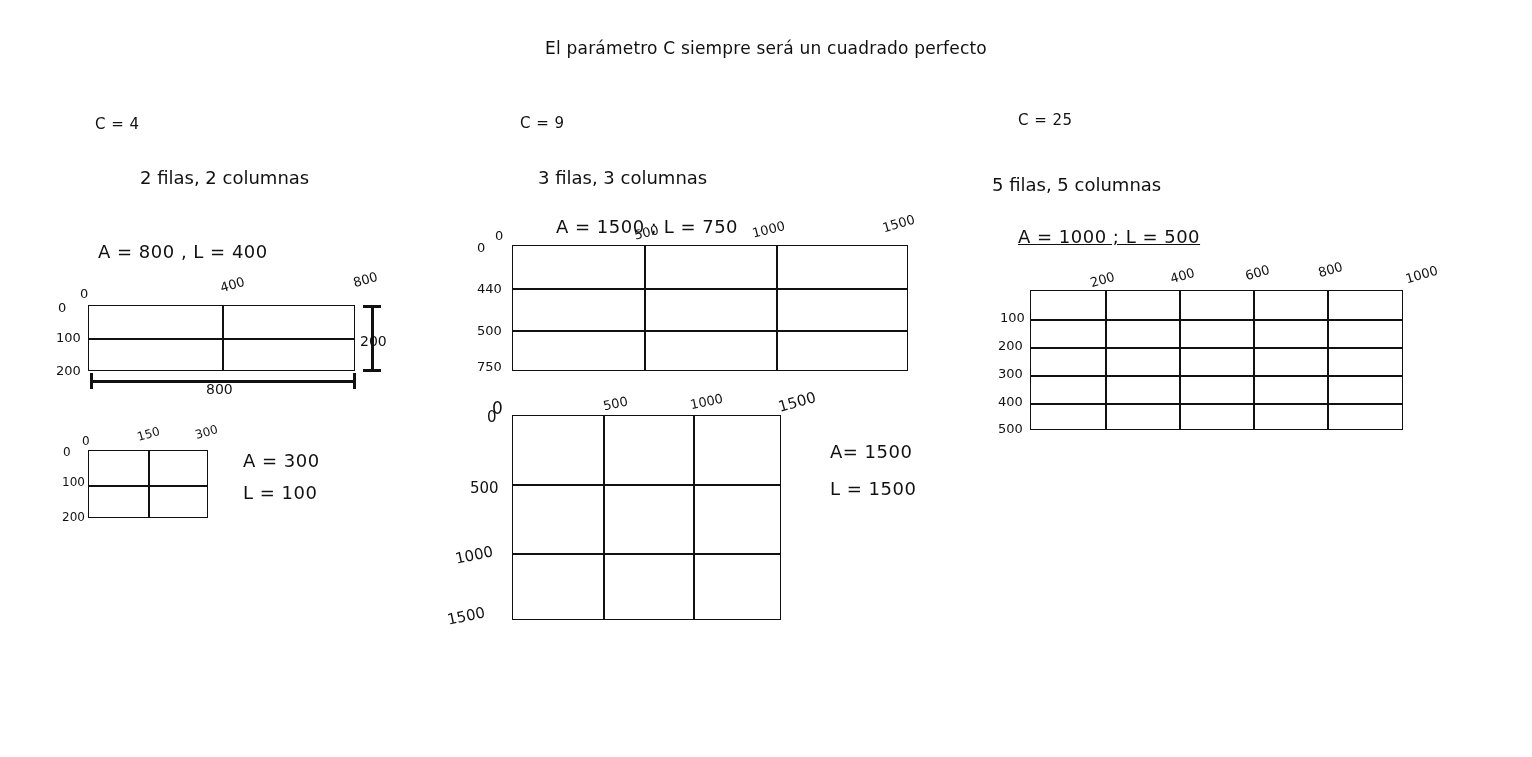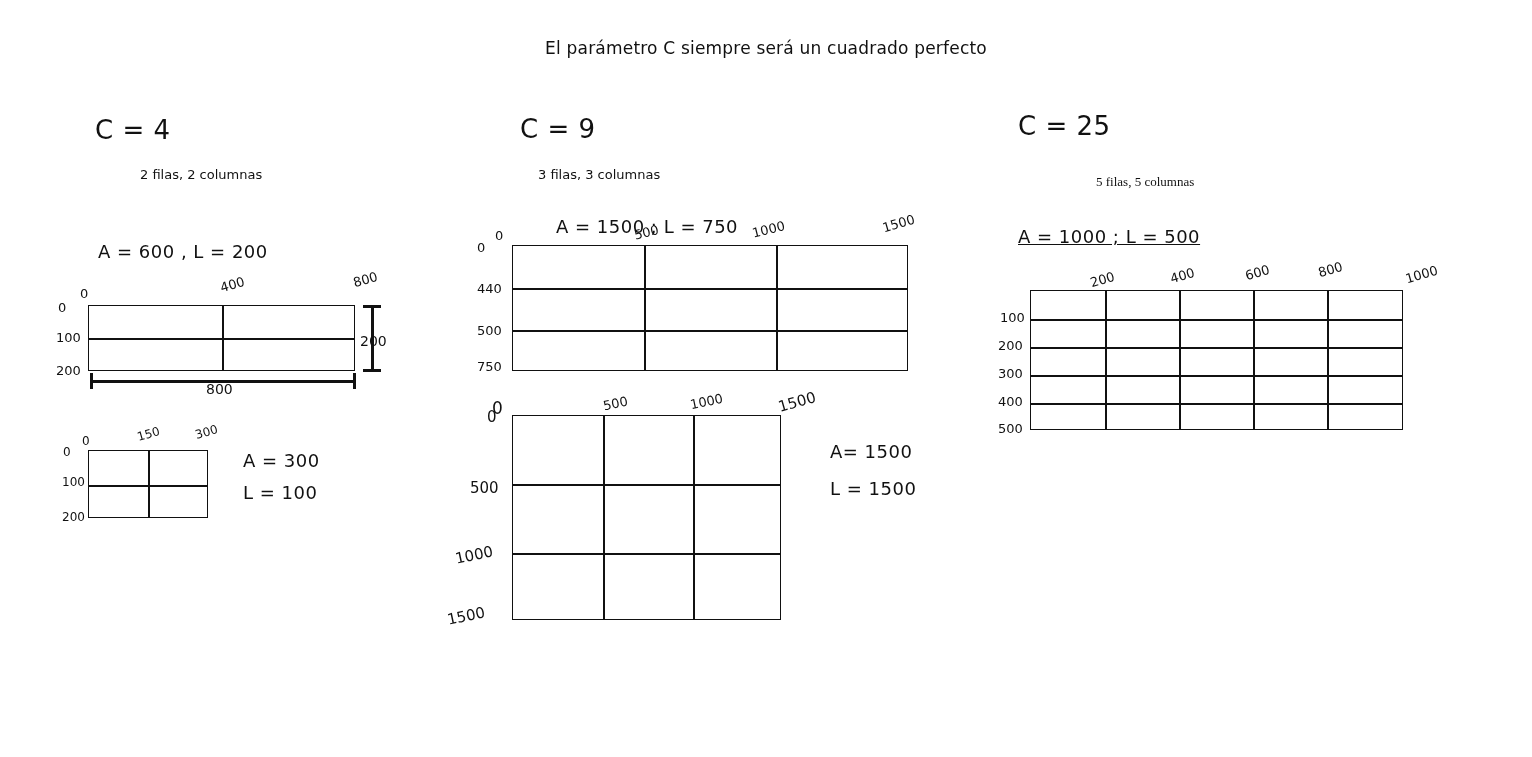--- a/index.html
+++ b/index.html
@@ -22,22 +22,22 @@
     white-space: nowrap;
   }
   
   #title {
     left: 0; top: 38px; width: 1532px;
     text-align: center;
     font-size: 17px;
     letter-spacing: 0.2px;
   }
   
-  .case-head { font-size: 26px; letter-spacing: 0.5px; }
-  .case-sub  { font-size: 13px; }
+  .case-head { font-size: 15px; letter-spacing: 0.5px; }
+  .case-sub  { font-size: 18px; }
   .case-eq   { font-size: 18px; letter-spacing: 0.5px; }
 
   
   .grid {
     position: absolute;
     box-sizing: border-box;
     border: 1.6px solid #111;
   }
   .grid .vline, .grid .hline {
     position: absolute;
@@ -60,21 +60,21 @@
   }
   #caption span { display:block; }
 </style>
 </head>
 <body>
 
 <div class="abs hand" id="title">El parámetro C siempre será un cuadrado perfecto</div>
 
 <div class="abs hand case-head" style="left:95px; top:115px;">C = 4</div>
 <div class="abs hand case-sub" style="left:140px; top:167px;">2 filas, 2 columnas</div>
-<div class="abs hand case-eq" style="left:98px; top:241px;">A = 600  ,  L = 200</div>
+<div class="abs hand case-eq" style="left:98px; top:241px;">A = 800  ,  L = 400</div>
 
 <div class="grid" style="left:88px; top:305px; width:267px; height:66px;">
   <div class="vline" style="left:133px;"></div>
   <div class="hline" style="top:32px;"></div>
 </div>
 
 <div class="abs hand tick" style="left:80px; top:286px;">0</div>
 <div class="abs hand tick" style="left:220px; top:277px; transform:rotate(-16deg);">400</div>
 <div class="abs hand tick" style="left:353px; top:272px; transform:rotate(-16deg);">800</div>
 
@@ -135,21 +135,21 @@
 <div class="abs hand tick" style="left:690px; top:394px; transform:rotate(-12deg);">1000</div>
 <div class="abs hand tick" style="left:778px; top:393px; transform:rotate(-16deg); font-size:15px;">1500</div>
 <div class="abs hand tick" style="left:487px; top:408px; font-size:15px;">0</div>
 <div class="abs hand tick" style="left:470px; top:479px; font-size:15px;">500</div>
 <div class="abs hand tick" style="left:455px; top:546px; font-size:15px; transform:rotate(-12deg);">1000</div>
 <div class="abs hand tick" style="left:447px; top:607px; font-size:15px; transform:rotate(-12deg);">1500</div>
 <div class="abs hand case-eq" style="left:830px; top:441px;">A= 1500</div>
 <div class="abs hand case-eq" style="left:830px; top:478px;">L = 1500</div>
 
 <div class="abs hand case-head" style="left:1018px; top:111px;">C = 25</div>
-<div class="abs hand case-sub" style="left:1096px; top:174px;font-family:Liberation Serif, serif;">5 filas, 5 columnas</div>
+<div class="abs hand case-sub" style="left:992px; top:174px;">5 filas, 5 columnas</div>
 <div class="abs hand case-eq" style="left:1018px; top:226px;text-decoration:underline;">A = 1000  ;  L = 500</div>
 
 <div class="grid" style="left:1030px; top:290px; width:373px; height:140px;">
   <div class="vline" style="left:74px;"></div>
   <div class="vline" style="left:148px;"></div>
   <div class="vline" style="left:222px;"></div>
   <div class="vline" style="left:296px;"></div>
   <div class="hline" style="top:28px;"></div>
   <div class="hline" style="top:56px;"></div>
   <div class="hline" style="top:84px;"></div>

